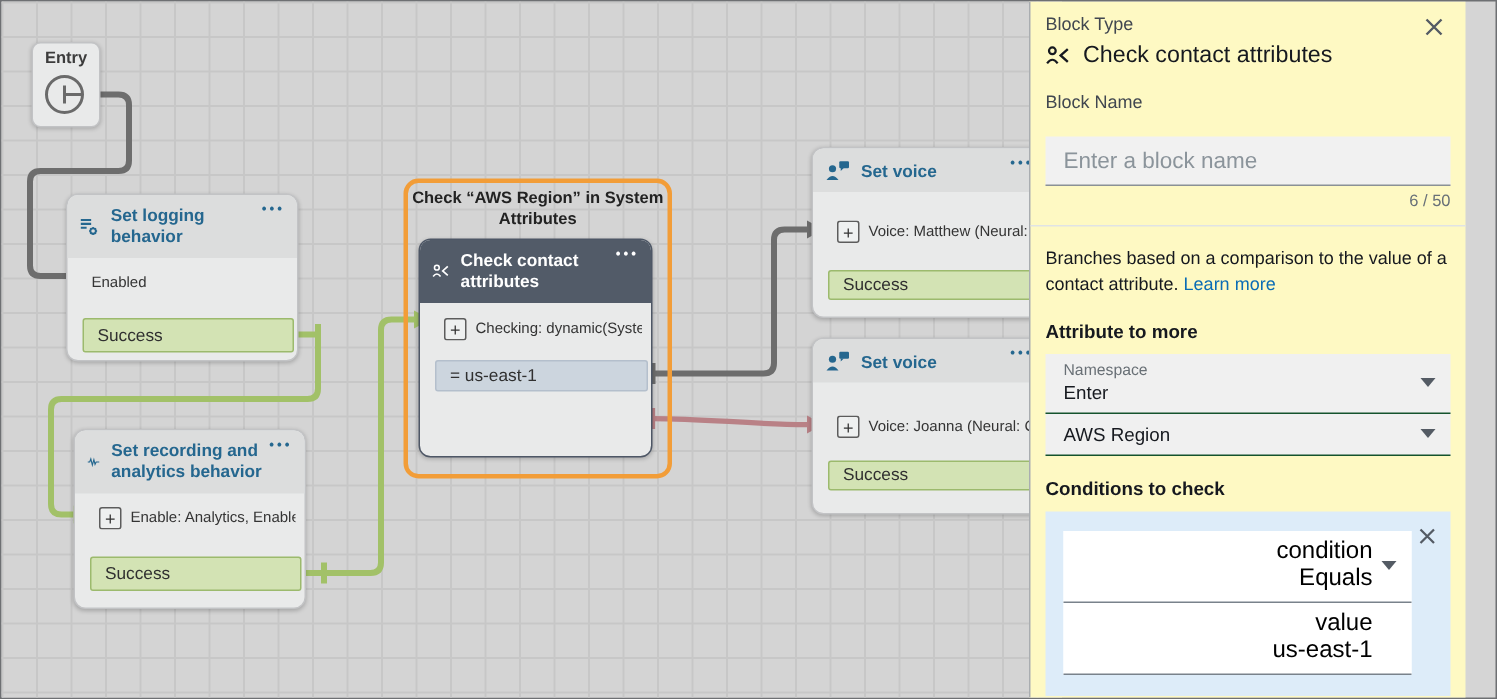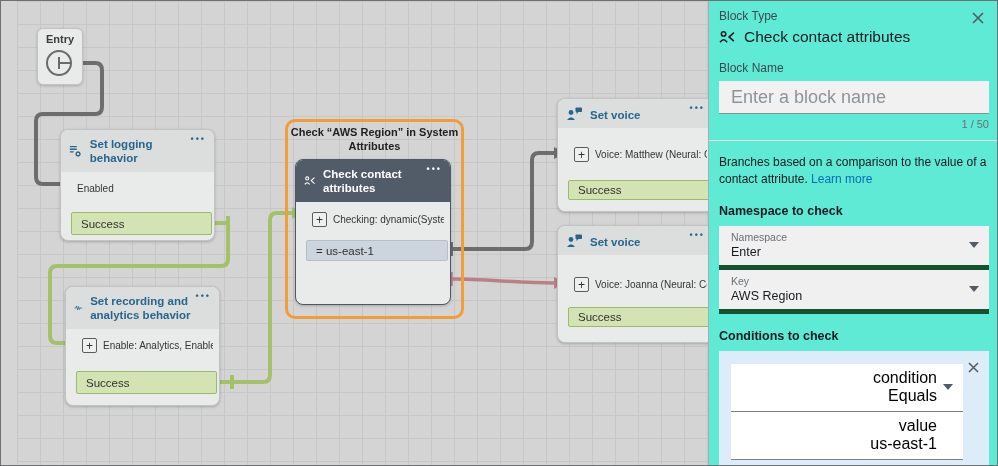--- a/index.html
+++ b/index.html
@@ -1,20 +1,20 @@
 <!DOCTYPE html>
 <html><head>
 <meta charset="utf-8">
 <style>
   * { margin:0; padding:0; box-sizing:border-box; }
   html,body { width:998px; height:466px; font-family:"Liberation Sans", sans-serif; }
   #app { position:relative; width:998px; height:466px; border:1px solid #6e7073; overflow:hidden; background:#d5d5d5; }
 
   
-  #canvas { position:absolute; left:16px; top:0; width:707px; height:466px;
+  #canvas { position:absolute; left:0; top:0; width:707px; height:466px;
     background-color:#d4d4d4;
     background-image:
       linear-gradient(to right, #c7c7c7 1px, transparent 1px),
       linear-gradient(to bottom, #c7c7c7 1px, transparent 1px);
     background-size:23px 23px; }
 
   #wires { position:absolute; left:0; top:0; width:707px; height:466px; pointer-events:none; }
 
   .block { position:absolute; background:#e9eaea; border:1px solid #c2c3c5; border-radius:8px;
     box-shadow:0 1px 3px rgba(0,0,0,.22); }
@@ -44,39 +44,39 @@
   #check-block .block-header { background:#525b68; }
   #check-block .block-title, #check-block .menu-dots { color:#ffffff; }
 
   
   #orange-group { position:absolute; left:268px; top:118px; width:179px; height:200px;
     border:3px solid #f29d38; border-radius:10px; }
   #group-caption { position:absolute; left:272px; top:124px; width:171px; text-align:center;
     font-size:11px; font-weight:bold; color:#222; line-height:1.3; }
 
   
-  #panel { position:absolute; left:707px; top:0; width:291px; height:466px; background:#5eead4;
+  #panel { position:absolute; left:685px; top:0; width:291px; height:466px; background:#fef9c3;
     border-left:1px solid #a9adb1; padding:8px 10px 0 10px; }
   .panel-small-label { font-size:12px; color:#414750; }
   #panel-title-row { display:flex; align-items:center; gap:8px; margin-top:5px; }
   #panel-title { font-size:15.5px; color:#16191f; }
   #panel-close { position:absolute; right:12px; top:8px; width:18px; height:18px; cursor:pointer; }
   .field-label { font-size:12px; color:#414750; margin-top:15px; }
-  #block-name-input { width:100%; height:33px; margin-top:6px; background:#f1f1f1; border:none;
-    border-bottom:1px solid #8a9196; font-size:18px; color:#333; padding:0 12px;
+  #block-name-input { width:100%; height:33px; margin-top:16px; background:#f1f1f1; border:none;
+    border-bottom:1px solid #8a9196; font-size:15px; color:#333; padding:0 12px;
     font-family:"Liberation Sans", sans-serif; }
   #block-name-input::placeholder { color:#8b949b; }
   #char-counter { text-align:right; font-size:11px; color:#687078; margin-top:4px; }
   .divider { height:1px; background:#e0e3e5; margin:10px -10px 0 -10px; }
   #branch-desc { font-size:12px; color:#16191f; line-height:1.45; margin-top:13px; }
   .link { color:#0a6cb5; cursor:pointer; }
   .section-heading { font-size:12.5px; font-weight:bold; color:#16191f; margin-top:15px; }
   .select-group { margin-top:8px; }
   .aws-select { position:relative; background:#f0f0f0; padding:5px 26px 6px 12px;
-    border-bottom:5px solid #14532d; cursor:pointer; }
+    border-bottom:1px solid #14532d; cursor:pointer; }
   .aws-select .sel-label { font-size:10.5px; color:#697076; }
   .aws-select .sel-value { font-size:12.5px; color:#16191f; margin-top:2px; }
   .chevron { position:absolute; right:10px; top:50%; margin-top:-3px; width:0; height:0;
     border-left:5px solid transparent; border-right:5px solid transparent; border-top:6px solid #545b64; }
   #conditions-box { position:relative; background:#ddecf9; margin-top:8px; padding:13px 26px 14px 12px;text-align:right; }
   #condition-close { position:absolute; right:8px; top:9px; width:15px; height:15px; cursor:pointer; }
   #condition-card { background:#ffffff; }
   .card-field { position:relative; padding:5px 26px 6px 12px; border-bottom:1px solid #79828b; }
   svg { display:block; }
 </style>
@@ -251,39 +251,38 @@
       <svg width="17" height="17" viewBox="0 0 16 16">
         <circle cx="4.3" cy="4.6" r="2.1" fill="none" stroke="#16191f" stroke-width="1.4"></circle>
         <path d="M1,12.5 q3.3,-4.6 6.6,0" fill="none" stroke="#16191f" stroke-width="1.4"></path>
         <polyline points="14,3.5 9.5,7.5 14,11.5" fill="none" stroke="#16191f" stroke-width="1.5"></polyline>
       </svg>
       <div id="panel-title">Check contact attributes</div>
     </div>
 
     <div class="field-label">Block Name</div>
     <input id="block-name-input" type="text" placeholder="Enter a block name" style="">
-    <div id="char-counter">1 / 50</div>
+    <div id="char-counter">6 / 50</div>
 
     <div class="divider"></div>
 
     <div id="branch-desc">
       <span>Branches based on a comparison to the value of a contact attribute.</span>
       <span class="link">Learn more</span>
     </div>
 
-    <div class="section-heading">Namespace to check</div>
+    <div class="section-heading">Attribute to more</div>
 
     <div class="select-group">
       <div class="aws-select">
         <div class="sel-label">Namespace</div>
         <div class="sel-value">Enter</div>
         <div class="chevron"></div>
       </div>
       <div class="aws-select">
-        <div class="sel-label">Key</div>
         <div class="sel-value">AWS Region</div>
         <div class="chevron"></div>
       </div>
     </div>
 
     <div class="section-heading">Conditions to check</div>
 
     <div id="conditions-box">
       <svg id="condition-close" viewBox="0 0 15 15">
         <path d="M3,3 L12,12 M12,3 L3,12" stroke="#545b64" stroke-width="1.5" fill="none"></path>

